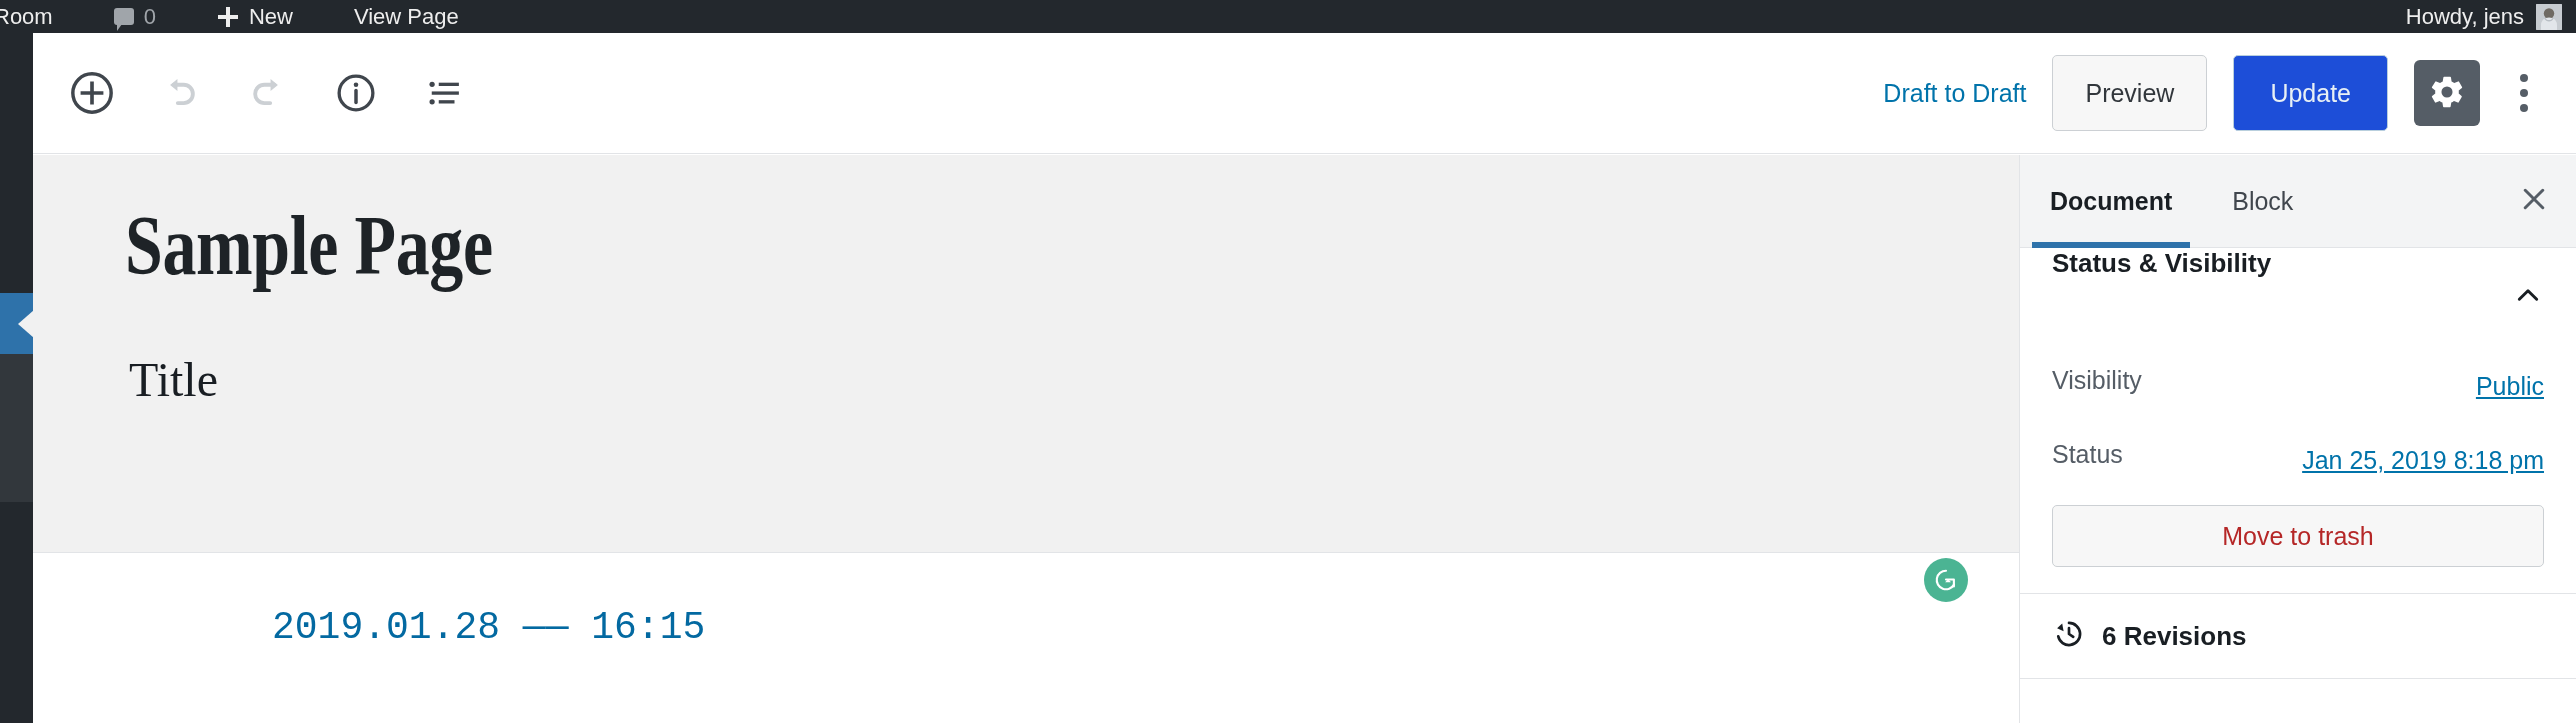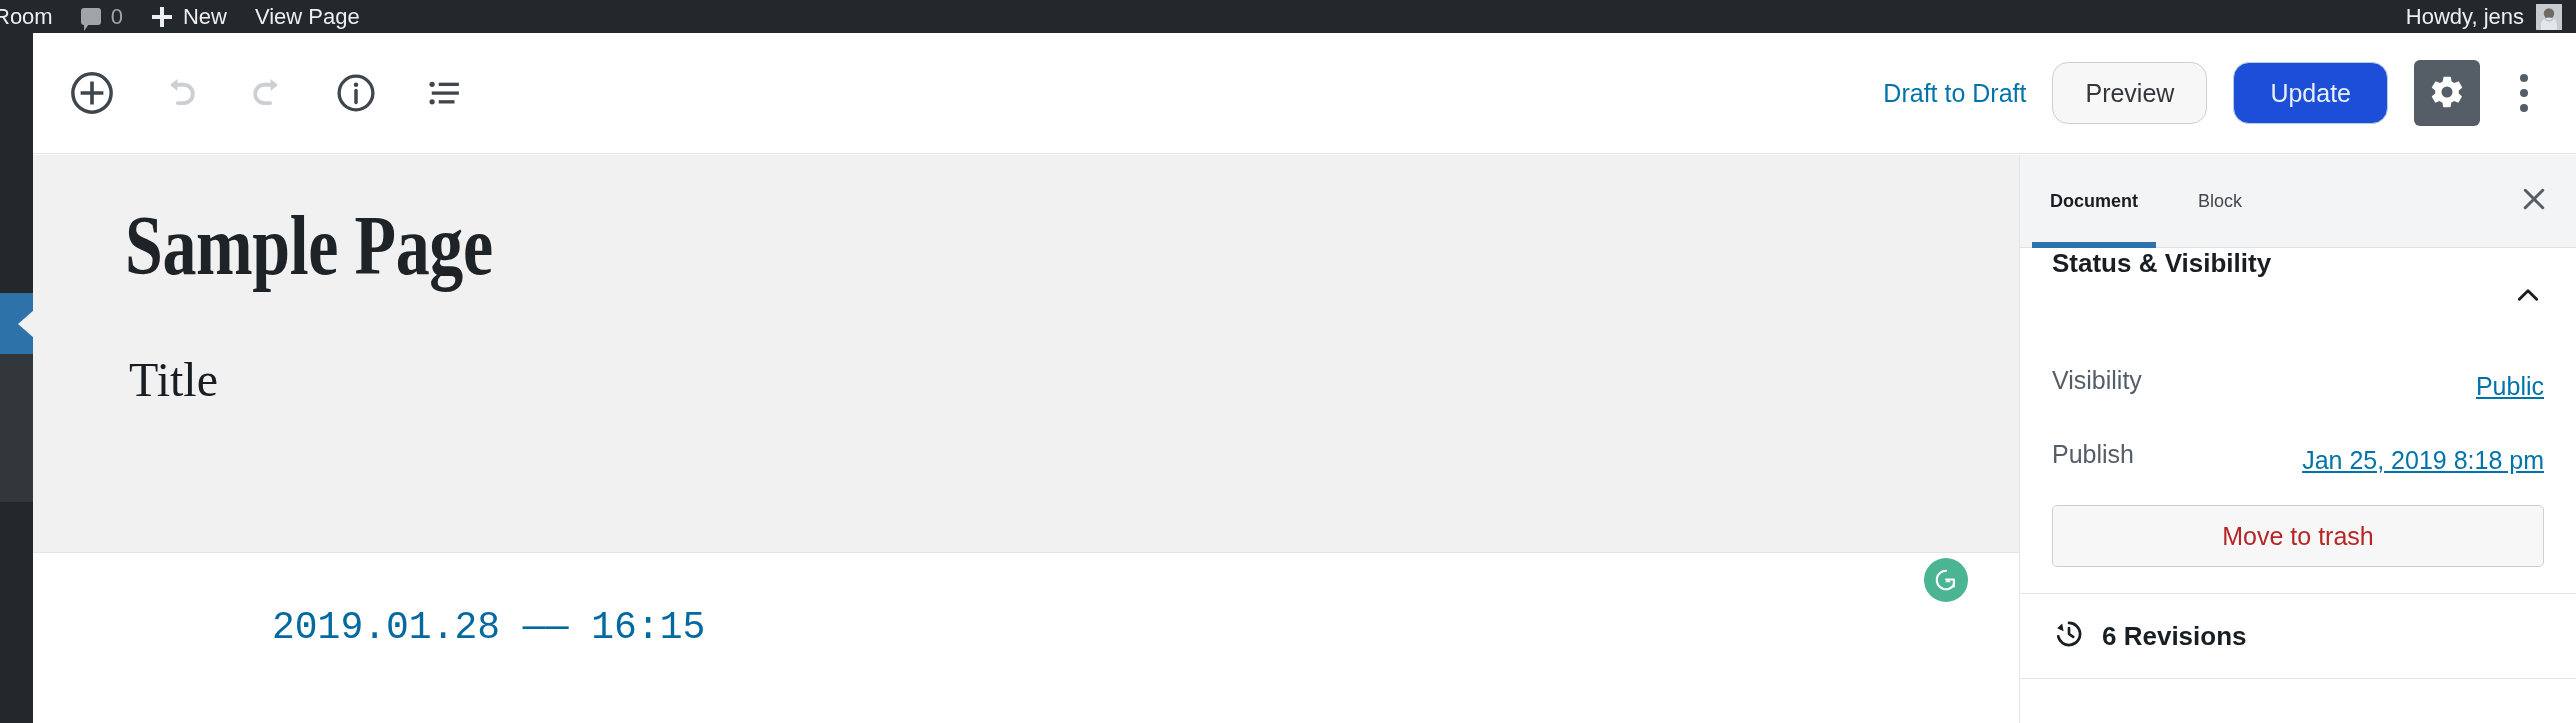--- a/index.html
+++ b/index.html
@@ -18,21 +18,21 @@
   
   .adminbar {
     position: absolute; top: 0; left: 0;
     width: 2576px; height: 33px;
     background: #23282d;
     color: #eeeeee;
     display: flex; align-items: center;
     font-size: 22px;
     z-index: 40;
   }
-  .ab-left { display: flex; align-items: center; height: 33px; padding-left: 0; }
+  .ab-left { display: flex; align-items: center; height: 33px; padding-left: 0; gap: 33px; }
   .ab-item {
     display: flex; align-items: center; gap: 10px;
     height: 33px; padding: 0 14px;
     color: #eeeeee; white-space: nowrap;
   }
   .ab-item.first { padding-left: 0; margin-left: -6px; }
   .ab-right { margin-left: auto; display: flex; align-items: center; height: 33px; padding-right: 14px; }
   .ab-comment-ico {
     display: inline-block; width: 20px; height: 17px;
     background: #a0a5aa;
@@ -106,22 +106,22 @@
     border-radius: 4px;
   }
   .tool-btn svg { display: block; }
 
   .switch-draft {
     color: #0073aa; font-size: 25px; cursor: pointer;
     padding: 0 26px; white-space: nowrap;
   }
   .btn {
     font-family: "Liberation Sans", sans-serif;
-    font-size: 25px; height: 62px;
-    border-radius: 16px; cursor: pointer;
+    font-size: 25px; height: 76px;
+    border-radius: 5px; cursor: pointer;
     display: inline-flex; align-items: center; justify-content: center;
     white-space: nowrap;
   }
   .btn-preview {
     background: #f7f7f7; border: 1px solid #ccd0d4;
     color: #32373c; padding: 0 32px;
     margin-right: 26px;
   }
   .btn-update {
     background: #1d4ed8; border: 1px solid #b9cfdd;
@@ -198,21 +198,21 @@
     border-left: 1px solid #e2e4e7;
     z-index: 25;
   }
   .settings-tabs {
     height: 93px; background: #f3f4f5;
     border-bottom: 1px solid #e2e4e7;
     display: flex; align-items: stretch; position: relative;
   }
   .stab {
     padding: 0 30px; display: flex; align-items: center;
-    font-size: 18px; color: #40464d; cursor: pointer;
+    font-size: 25px; color: #40464d; cursor: pointer;
     position: relative;
   }
   .stab:first-child { padding-left: 30px; }
   .stab.active { font-weight: bold; color: #191e23; }
   .stab.active:after {
     content: ""; position: absolute;
     left: 12px; right: 12px; bottom: -1px; height: 6px;
     background: #2e72aa;
   }
   .stab-close {
@@ -410,21 +410,21 @@
             <path d="M5.5 15.2L12 8.8l6.5 6.4" fill="none" stroke="#191e23" stroke-width="2.2" stroke-linecap="round" stroke-linejoin="round"></path>
           </svg>
         </span>
       </div>
       <div class="panel-body">
         <div class="row">
           <span class="row-label">Visibility</span>
           <span class="row-value">Public</span>
         </div>
         <div class="row">
-          <span class="row-label">Publish</span>
+          <span class="row-label">Status</span>
           <span class="row-value">Jan 25, 2019 8:18 pm</span>
         </div>
         <button class="trash-btn">Move to trash</button>
       </div>
     </div>
 
     <div class="revisions">
       <span>
         <svg width="34" height="34" viewBox="0 0 24 24" aria-hidden="true">
           <path d="M12 4.2a7.8 7.8 0 1 1-7.6 9.4" fill="none" stroke="#191e23" stroke-width="1.9" stroke-linecap="round"></path>

